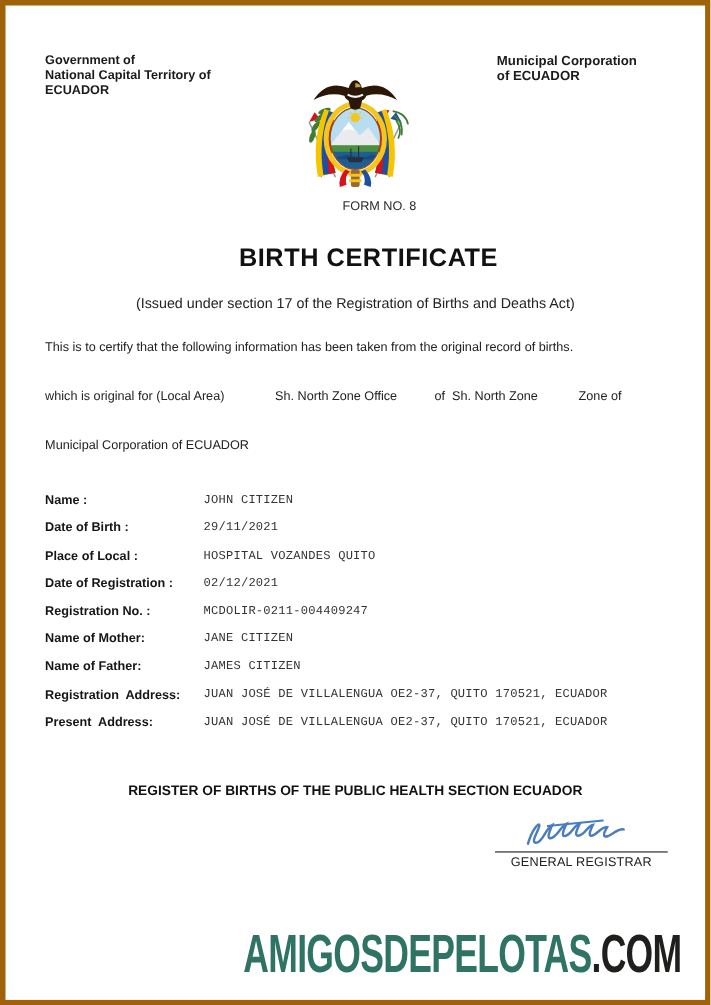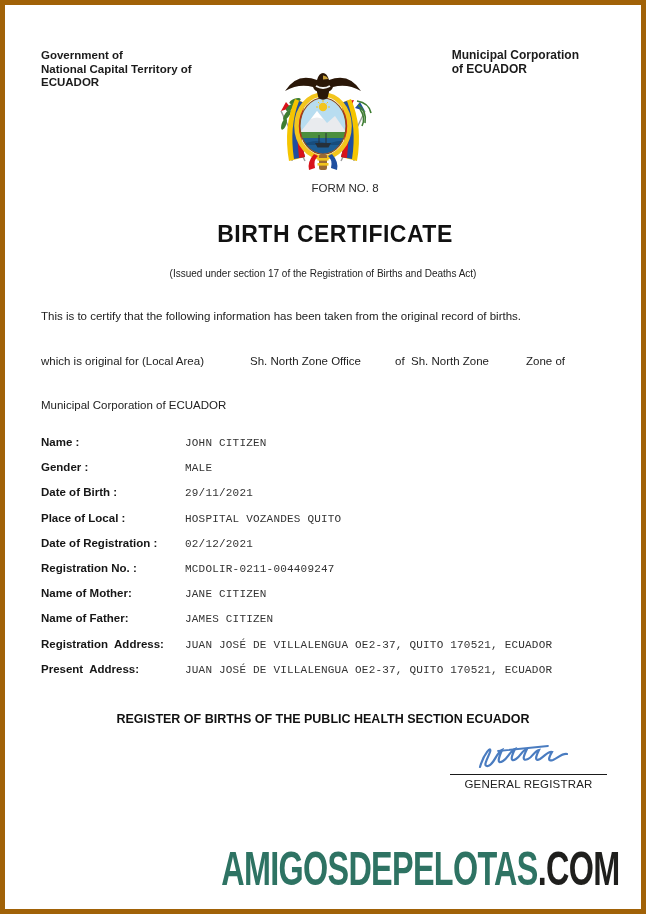--- a/index.html
+++ b/index.html
@@ -29,38 +29,38 @@
     position: absolute; top: 177px; left: 0; width: 100%;
     text-align: center; font-size: 11.5px; color: #2a2a2a; padding-left: 44px;
   }
   .title {
     position: absolute; top: 216px; left: 12px; width: 100%;
     text-align: center; font-size: 23px; font-weight: bold; letter-spacing: 0.5px;
     color: #111;
   }
   .subtitle {
     position: absolute; top: 263px; left: 0; width: 100%;
-    text-align: center; font-size: 10px; color: #222;
+    text-align: center; font-size: 13px; color: #222;
   }
   .intro-line {
     position: absolute; top: 305px; left: 36px; right: 20px;
     font-size: 11.5px; color: #222;
   }
   .register-line { position: absolute; top: 350px; left: 0; width: 100%; font-size: 11.5px; color: #222; }
   .register-line span { position: absolute; white-space: pre; }
   .rl-p1 { left: 36px; }
   .rl-p2 { left: 245px; }
   .rl-p3 { left: 390px; }
   .rl-p4 { left: 521px; }
   .municipal-line {
     position: absolute; top: 394px; left: 36px;
     font-size: 11.5px; color: #222;
   }
   .fields { position: absolute; top: 431px; left: 36px; right: 20px; }
-  .field-row { display: flex; align-items: flex-start; height: 25.2px; }
+  .field-row { display: flex; align-items: flex-end; height: 25.2px; }
   .field-label {
     width: 144px; flex: 0 0 144px;
     font-size: 11.5px; font-weight: bold; white-space: pre; color: #161616;
   }
   .field-value {
     font-family: "Liberation Mono", "DejaVu Sans Mono", monospace;
     font-size: 11px; letter-spacing: 0.2px; white-space: pre; color: #333;
     padding-top: 1px;
   }
   .register-heading {
@@ -186,24 +186,20 @@
   </div>
 
   <div class="municipal-line">Municipal Corporation of ECUADOR</div>
 
   <div class="fields">
     <div class="field-row">
       <span class="field-label">Name :</span>
       <span class="field-value">JOHN CITIZEN</span>
     </div>
     <div class="field-row">
-      <span class="field-label">Gender :</span>
-      <span class="field-value">MALE</span>
-    </div>
-    <div class="field-row">
       <span class="field-label">Date of Birth :</span>
       <span class="field-value">29/11/2021</span>
     </div>
     <div class="field-row">
       <span class="field-label">Place of Local :</span>
       <span class="field-value">HOSPITAL VOZANDES QUITO</span>
     </div>
     <div class="field-row">
       <span class="field-label">Date of Registration :</span>
       <span class="field-value">02/12/2021</span>

